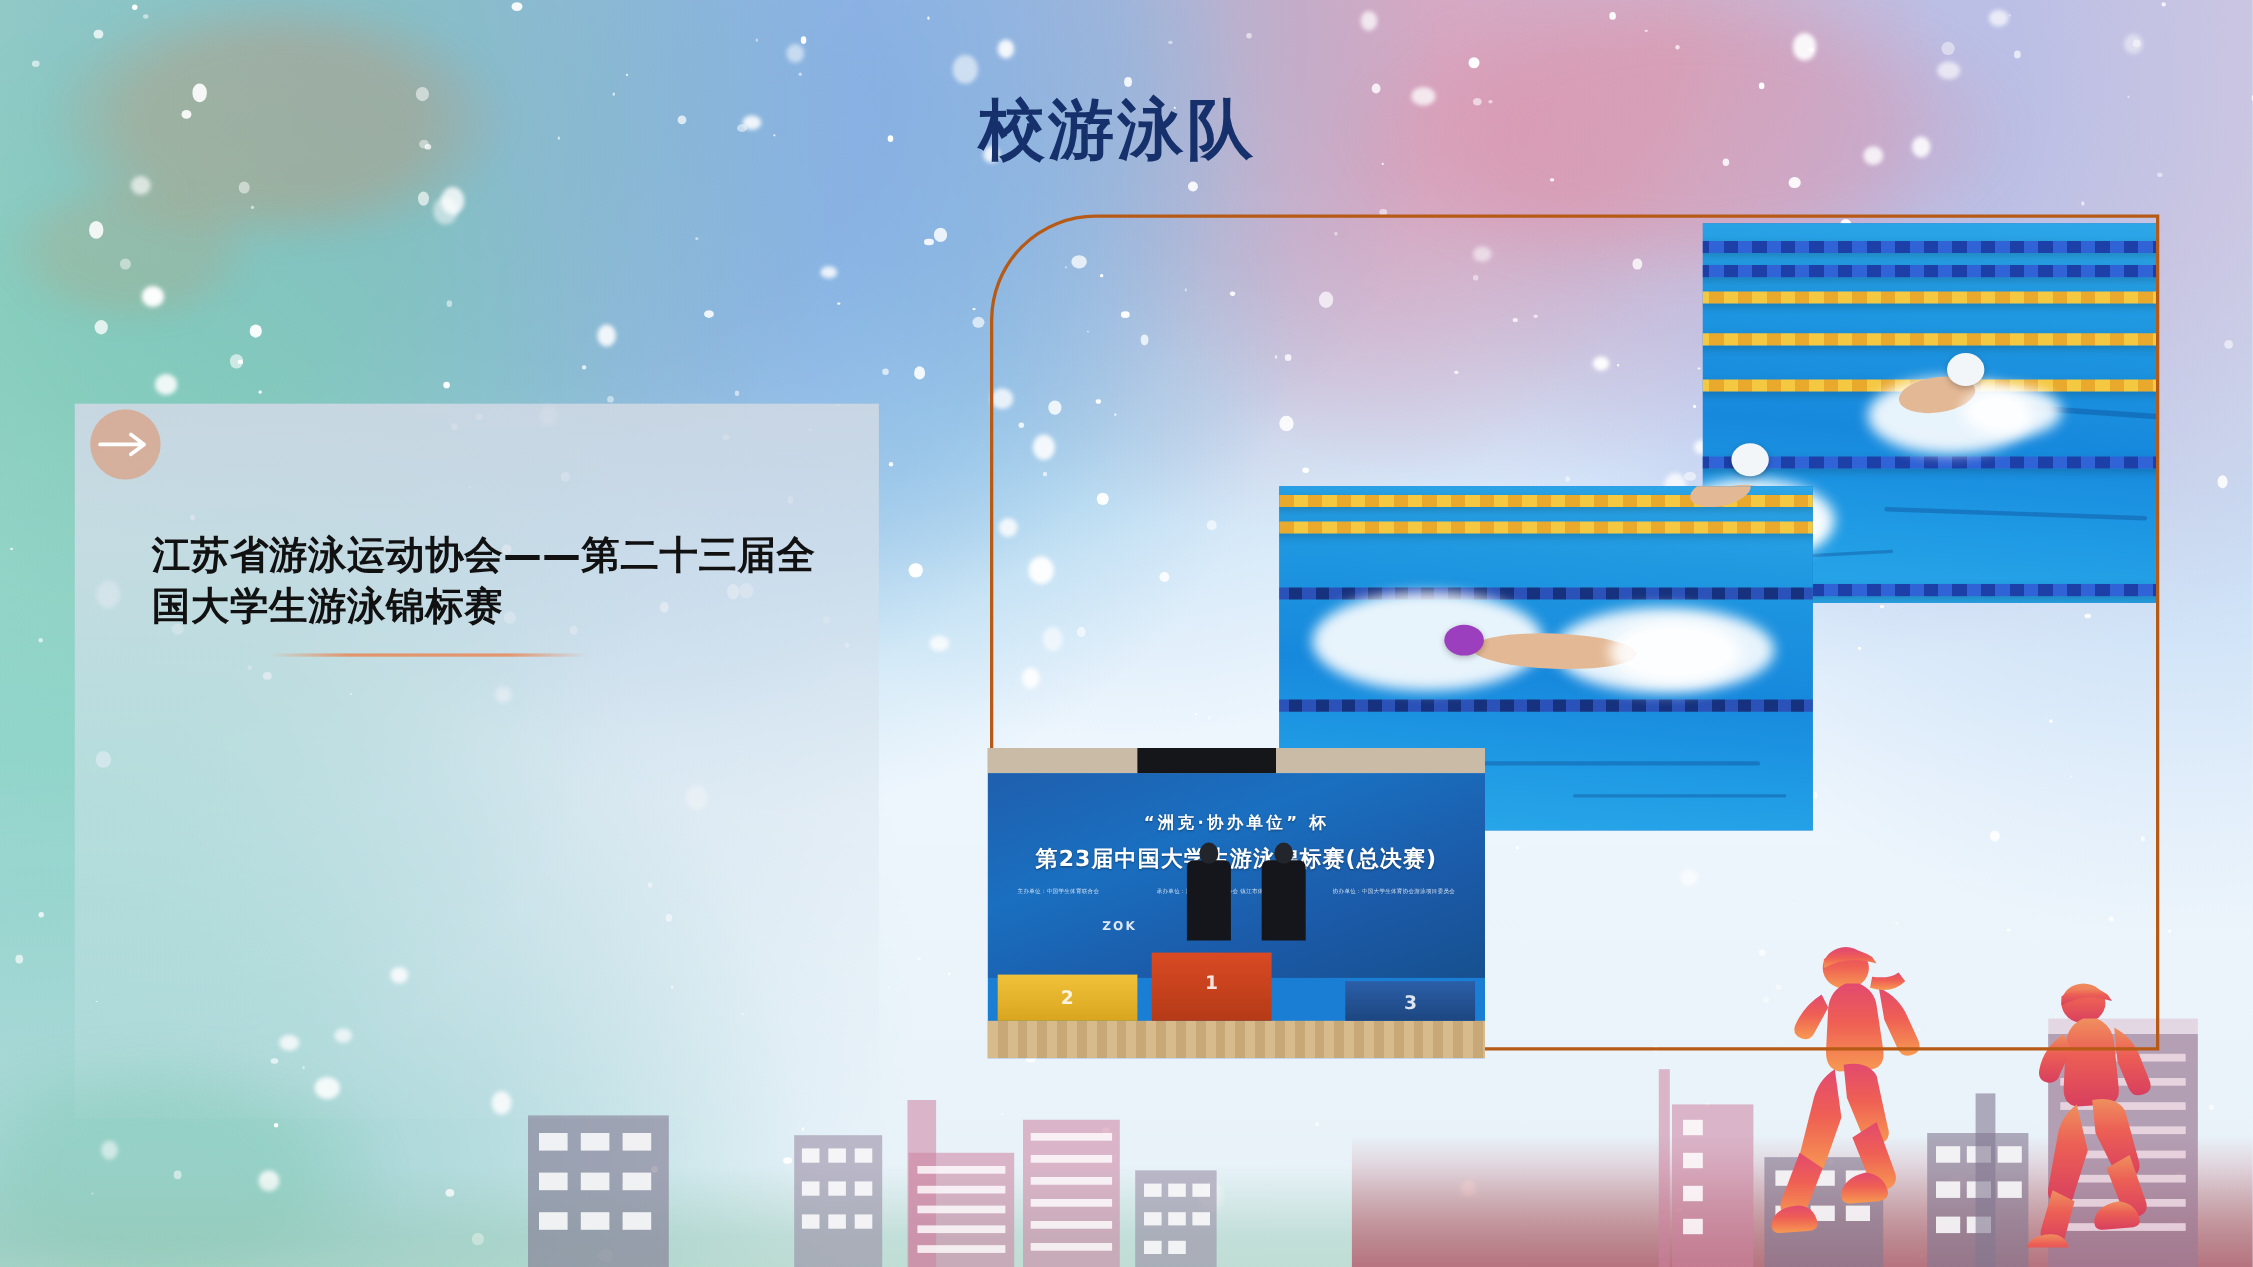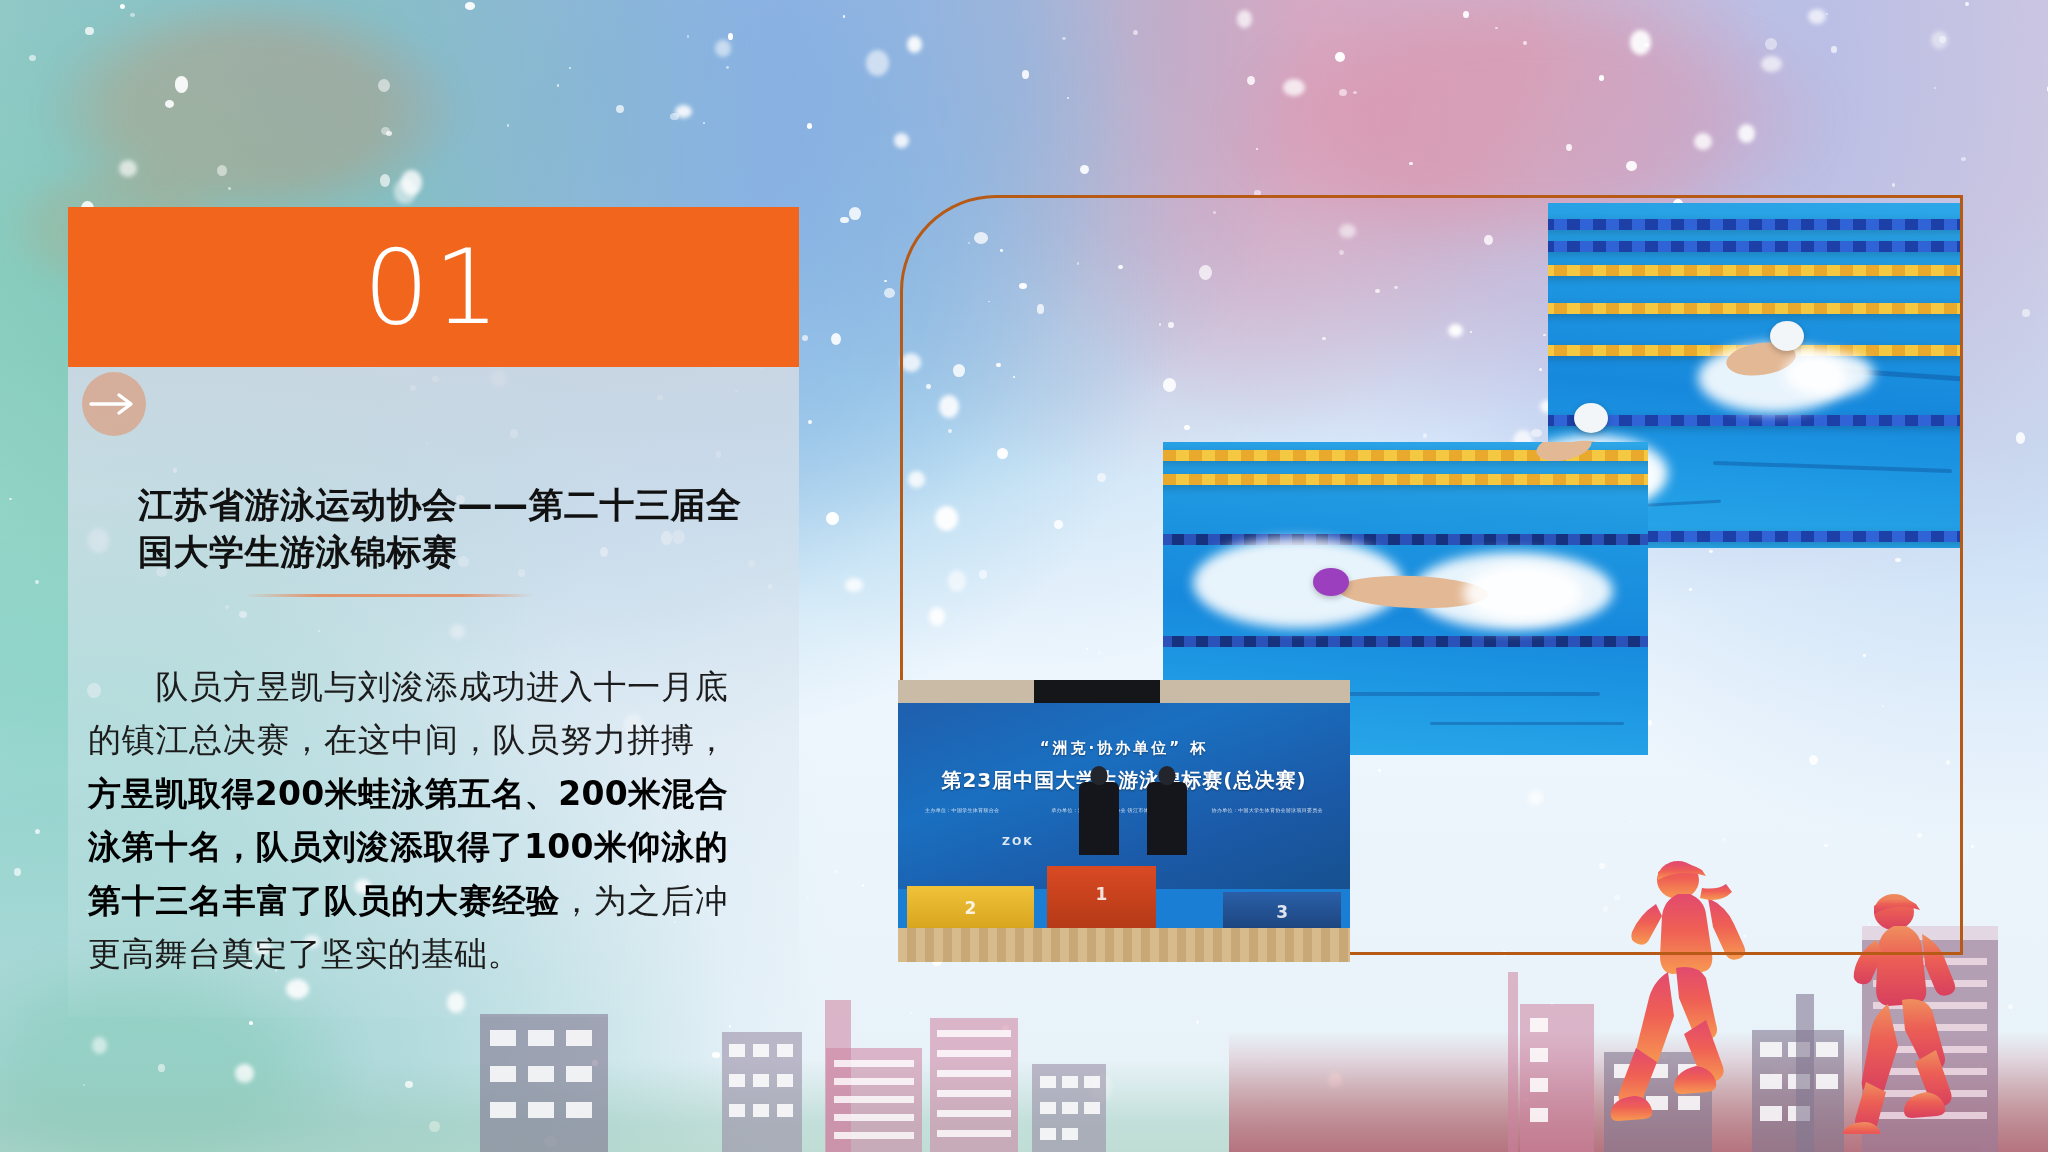--- a/index.html
+++ b/index.html
@@ -712,31 +712,26 @@
       <div class="pod-num">1</div>
     </div>
     <div class="pod-block pod-3">
       <div class="pod-num">3</div>
     </div>
     <span class="ph-label">领奖台合影</span>
   </div>
 
   <div class="left-panel"></div>
 
-  <div class="num-box">
-    <span class="num">01</span>
-  </div>
 
   <div class="arrow-chip">
     <svg width="46" height="22" viewBox="0 0 46 22" fill="none">
       <path d="M0 11 H38 M28 2 L40 11 L28 20" stroke="#ffffff" stroke-width="3.4" stroke-linecap="round" stroke-linejoin="round"></path>
     </svg>
   </div>
 
   <div class="headline">江苏省游泳运动协会——第二十三届全国大学生游泳锦标赛</div>
   <div class="headline-rule"></div>
 
-  <p class="body-copy">
-    <span>　　队员方昱凯与刘浚添成功进入十一月底的镇江总决赛，在这中间，队员努力拼搏，</span><b>方昱凯取得200米蛙泳第五名、200米混合泳第十名，队员刘浚添取得了100米仰泳的第十三名丰富了队员的大赛经验</b><span>，为之后冲更高舞台奠定了坚实的基础。</span>
-  </p>
-
+
+  <h1 style="position:absolute;left:890px;top:78px;font-size:60px;font-weight:bold;color:#16306B;letter-spacing:3px;z-index:9;">校游泳队</h1>
 
 </div>
 
 </body></html>

